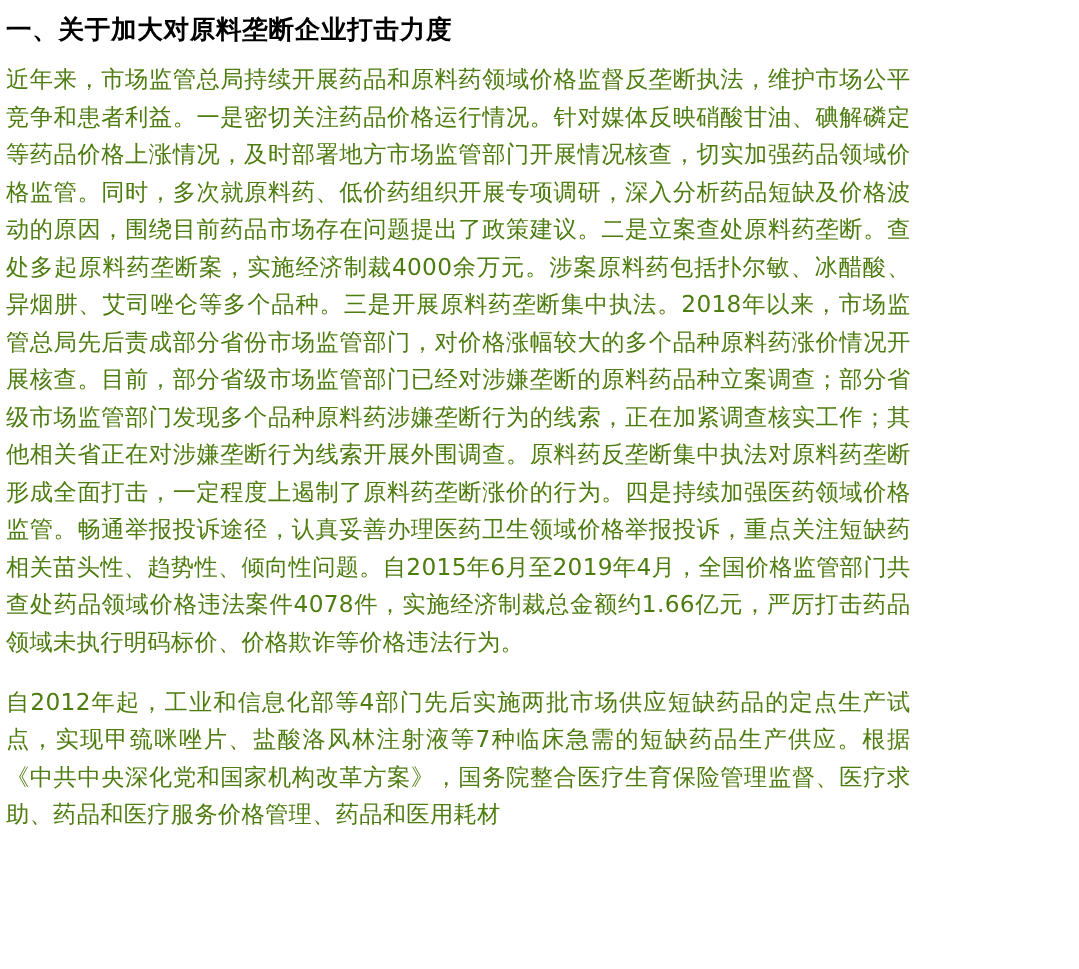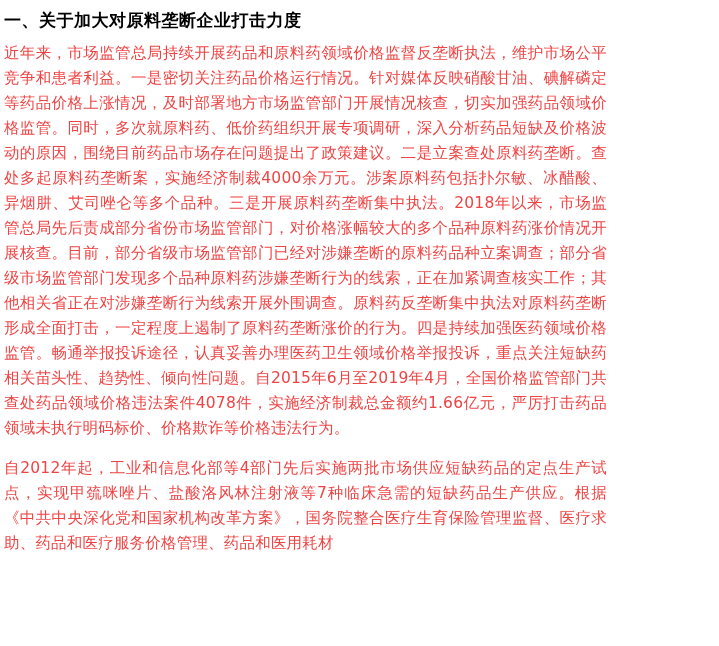--- a/index.html
+++ b/index.html
@@ -24,21 +24,21 @@
     font-size: 17px;
     line-height: 24px;
     font-weight: 700;
     color: #000000;
     margin: 4px 0 9px 0;
     letter-spacing: 0.5px;
   }
   .para {
     font-size: 15.5px;
     line-height: 25px;
-    color: #ef4444;
+    color: #4d7c0f;
     text-align: justify;
     margin: 0 0 15px 0;
     letter-spacing: 0.2px;
   }
   .para:last-child {
     margin-bottom: 0;
   }
 </style>
 </head>
 <body>

